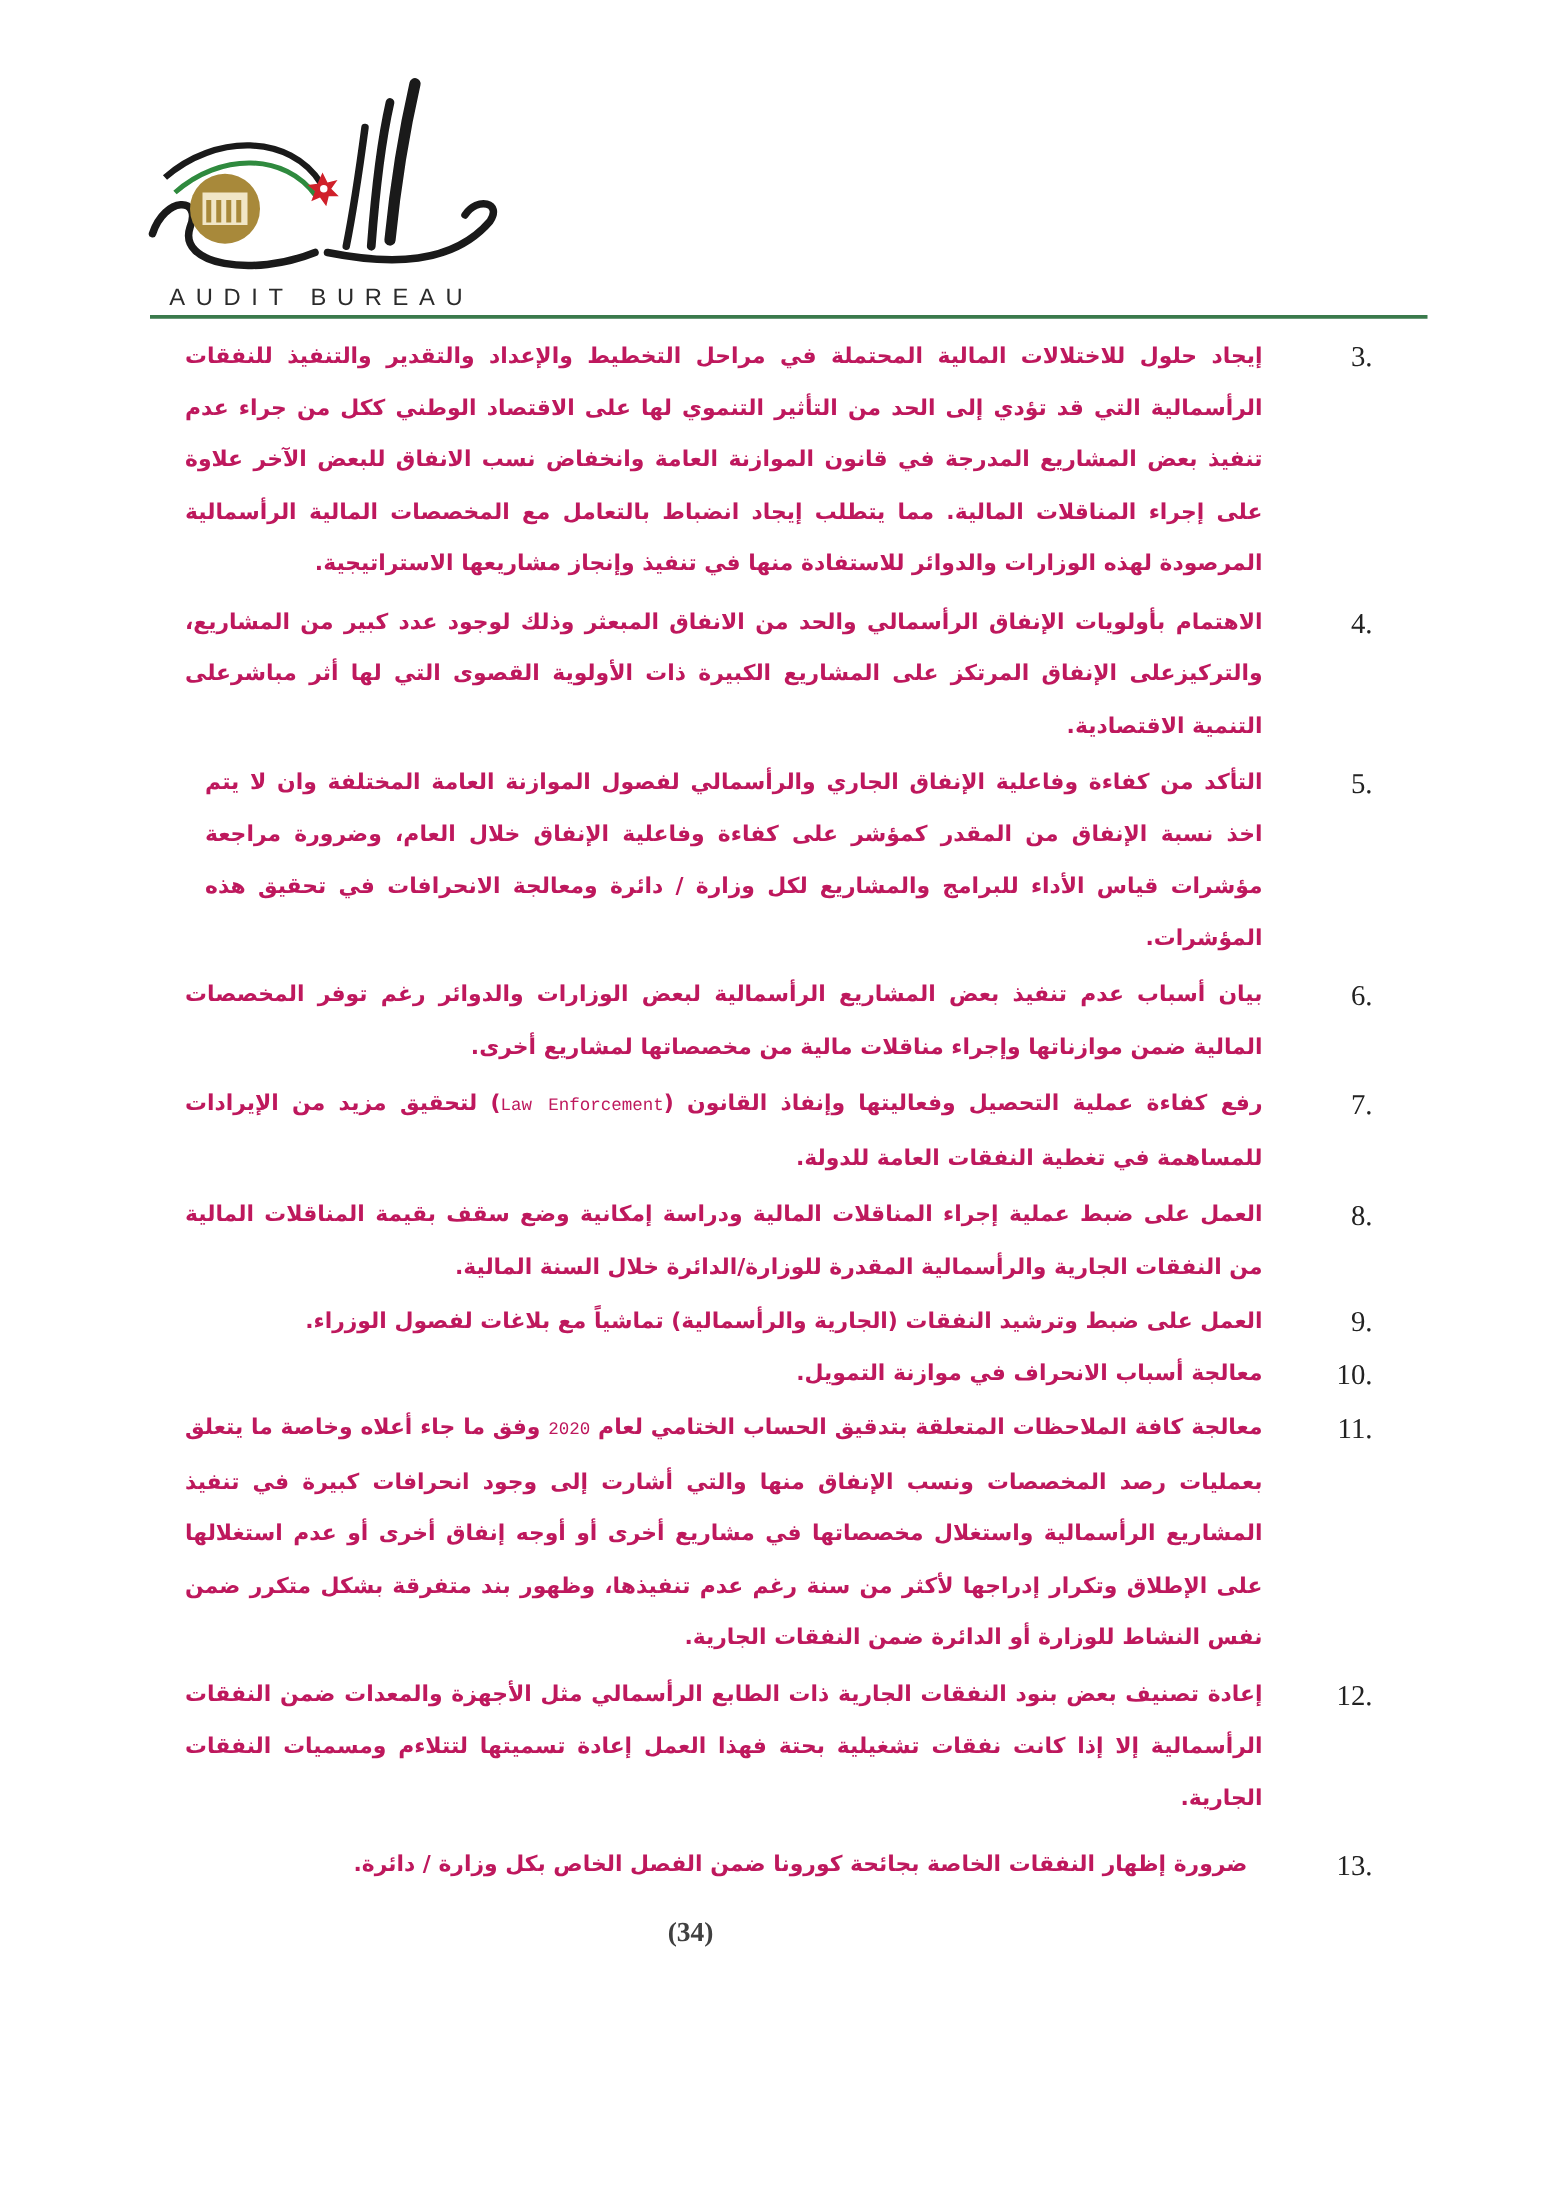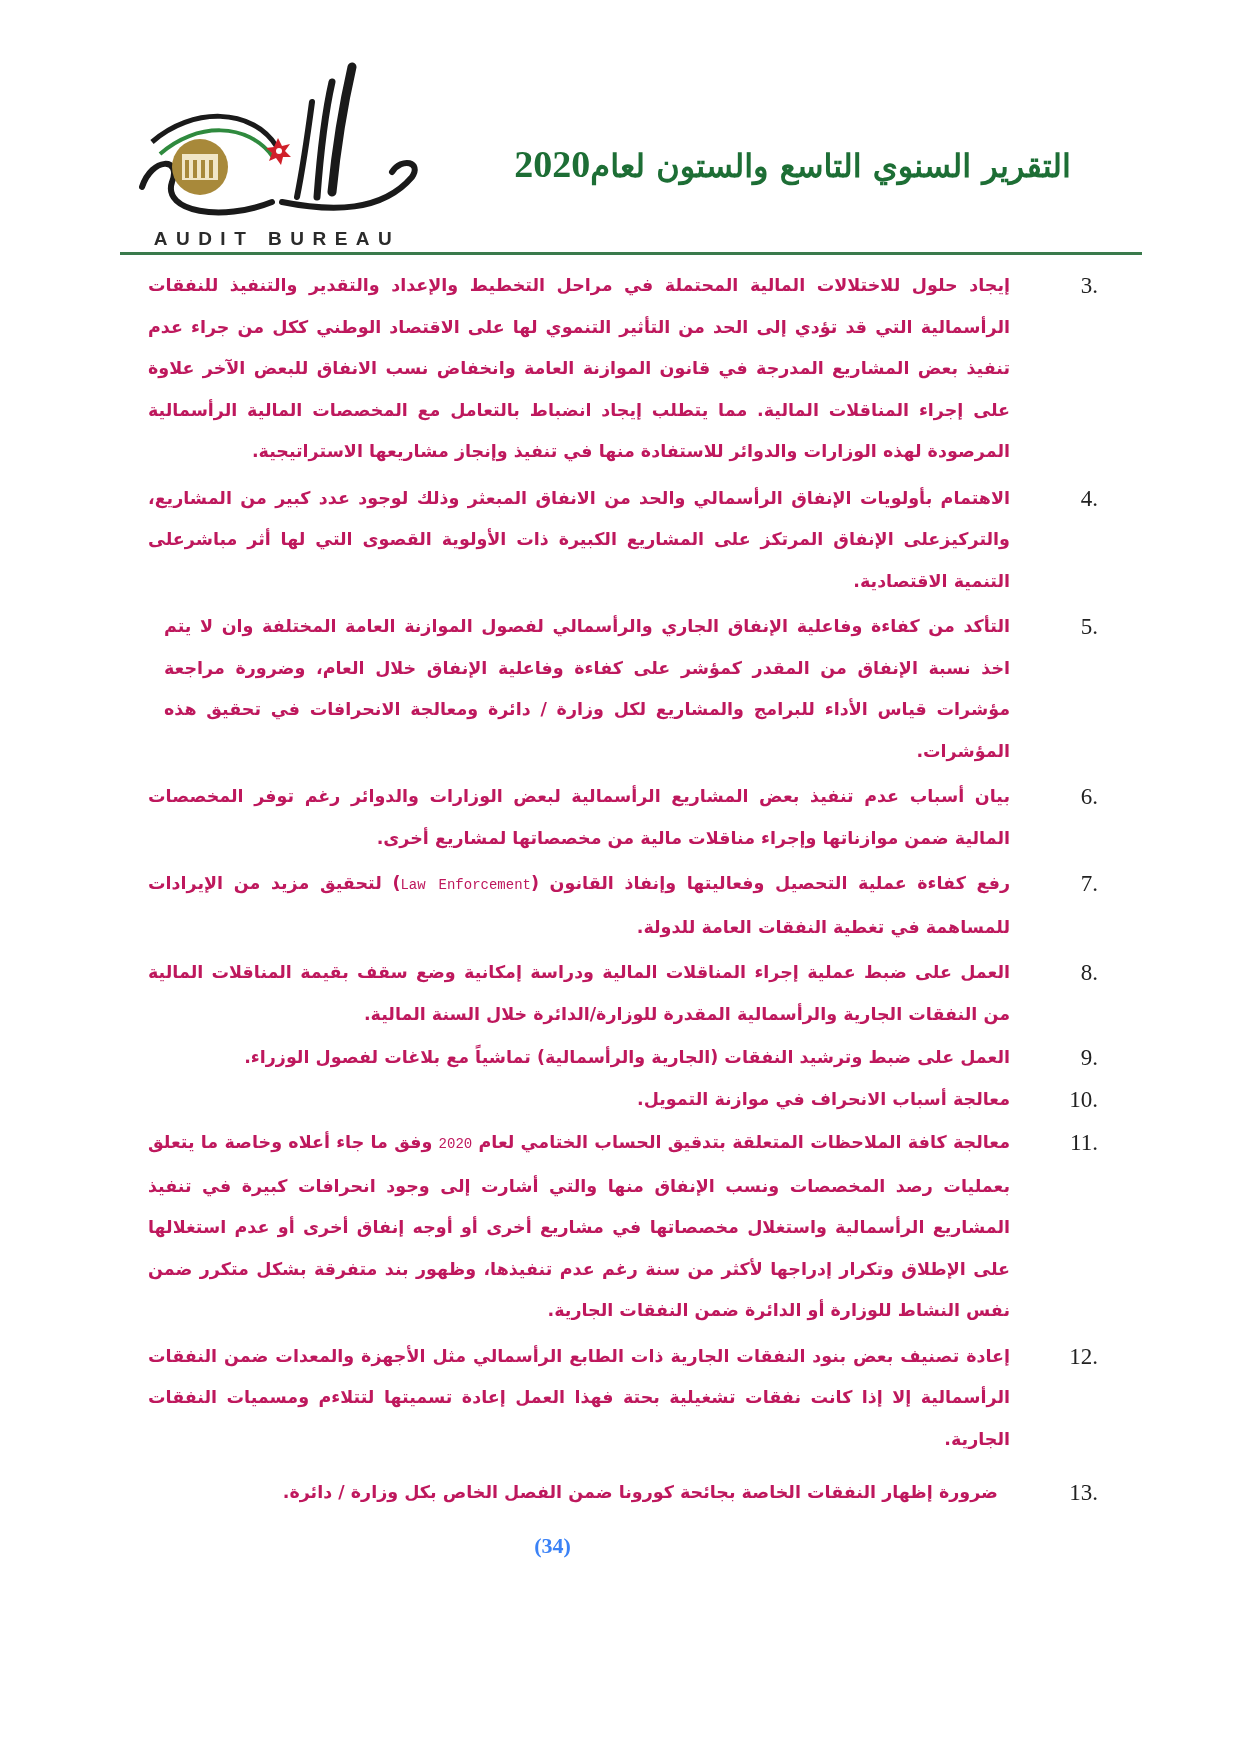--- a/index.html
+++ b/index.html
@@ -1,20 +1,20 @@
 <!DOCTYPE html>
 <html><head>
   <meta charset="utf-8">
   <style>
     html, body { margin: 0; padding: 0; background: #ffffff; }
     body { width: 1241px; height: 1755px; position: relative; overflow: hidden;
            font-family: "DejaVu Sans", sans-serif; color: #1a1a1a; }
 
     .header { position: absolute; left: 0; top: 0; width: 1241px; height: 260px; }
-    .logo { position: absolute; left: 132px; top: 62px; width: 290px; height: 188px; font-weight: bold; }
+    .logo { position: absolute; left: 112px; top: 62px; width: 290px; height: 188px; }
     .logo-en { position: absolute; left: 0; bottom: 0; width: 290px; text-align: center;
                font-family: "Liberation Sans", sans-serif; font-size: 19px; letter-spacing: 8.5px;
                color: #2b2b2b; }
     .report-title { position: absolute; right: 170px; top: 142px; direction: rtl;
                     font-family: "DejaVu Serif", serif; font-weight: bold; font-size: 32px;
                     color: #1d6e35; white-space: nowrap; }
     .report-title .year { font-family: "Liberation Serif", serif; font-size: 38px; }
     .header-rule { position: absolute; left: 120px; top: 252px; width: 1022px; height: 3px;
                    background: #3a7a4c; }
 
@@ -22,21 +22,21 @@
     .item { position: relative; padding-right: 88px; margin: 0; }
     .item-num { position: absolute; right: 0; top: 0; width: 60px; text-align: right; direction: ltr;
                 font-family: "Liberation Serif", serif; font-size: 23px; color: #222;
                 line-height: 41px; }
     .item-text { font-family: "DejaVu Sans", sans-serif; font-weight: bold; font-size: 17.5px;
                  line-height: 41.5px; text-align: justify; text-align-last: right; color: #be185d; }
     .item-text .latin { font-family: Liberation Mono, monospace; font-weight: normal; font-size: 14px; }
 
     .page-number { position: absolute; left: 0; width: 1105px; top: 1533px; text-align: center;
                    font-family: "Liberation Serif", serif; font-weight: bold; font-size: 22px;
-                   color: #3b82f6; }
+                   color: #404040; }
   </style>
 </head>
 <body>
 
 <div class="header">
   <div class="logo">
     <svg width="290" height="165" viewBox="0 0 290 165">
 
       <path d="M220 5 C 212 40, 205 80, 200 130" stroke="#1a1a1a" stroke-width="9" fill="none" stroke-linecap="round"></path>
       <path d="M200 20 C 192 55, 188 95, 185 135" stroke="#1a1a1a" stroke-width="7" fill="none" stroke-linecap="round"></path>
@@ -54,23 +54,20 @@
       <rect x="61" y="98" width="4" height="18" fill="#a8893a"></rect>
       <rect x="69" y="98" width="4" height="18" fill="#a8893a"></rect>
       <rect x="77" y="98" width="4" height="18" fill="#a8893a"></rect>
 
       <polygon points="146,76 150,84 158,82 153,89 159,95 151,95 149,103 144,96 137,99 140,91 134,86 142,85" fill="#d0202a"></polygon>
       <circle cx="147" cy="89" r="3" fill="#ffffff"></circle>
     </svg>
     <div class="logo-en">AUDIT BUREAU</div>
   </div>
 
-  <div class="report-title">
-    <span>التقرير السنوي التاسع والستون لعام</span><span class="year">2020</span>
-  </div>
   <div class="header-rule"></div>
 </div>
 
 <div class="content">
   <div class="item">
     <span class="item-num">3.</span>
     <p class="item-text" style="margin:0 0 5px 0;">إيجاد حلول للاختلالات المالية المحتملة في مراحل التخطيط والإعداد والتقدير والتنفيذ للنفقات الرأسمالية التي قد تؤدي إلى الحد من التأثير التنموي لها على الاقتصاد الوطني ككل من جراء عدم تنفيذ بعض المشاريع المدرجة في قانون الموازنة العامة وانخفاض نسب الانفاق للبعض الآخر علاوة على إجراء المناقلات المالية. مما يتطلب إيجاد انضباط بالتعامل مع المخصصات المالية الرأسمالية المرصودة لهذه الوزارات والدوائر للاستفادة منها في تنفيذ وإنجاز مشاريعها الاستراتيجية.</p>
   </div>
   <div class="item">
     <span class="item-num">4.</span>

